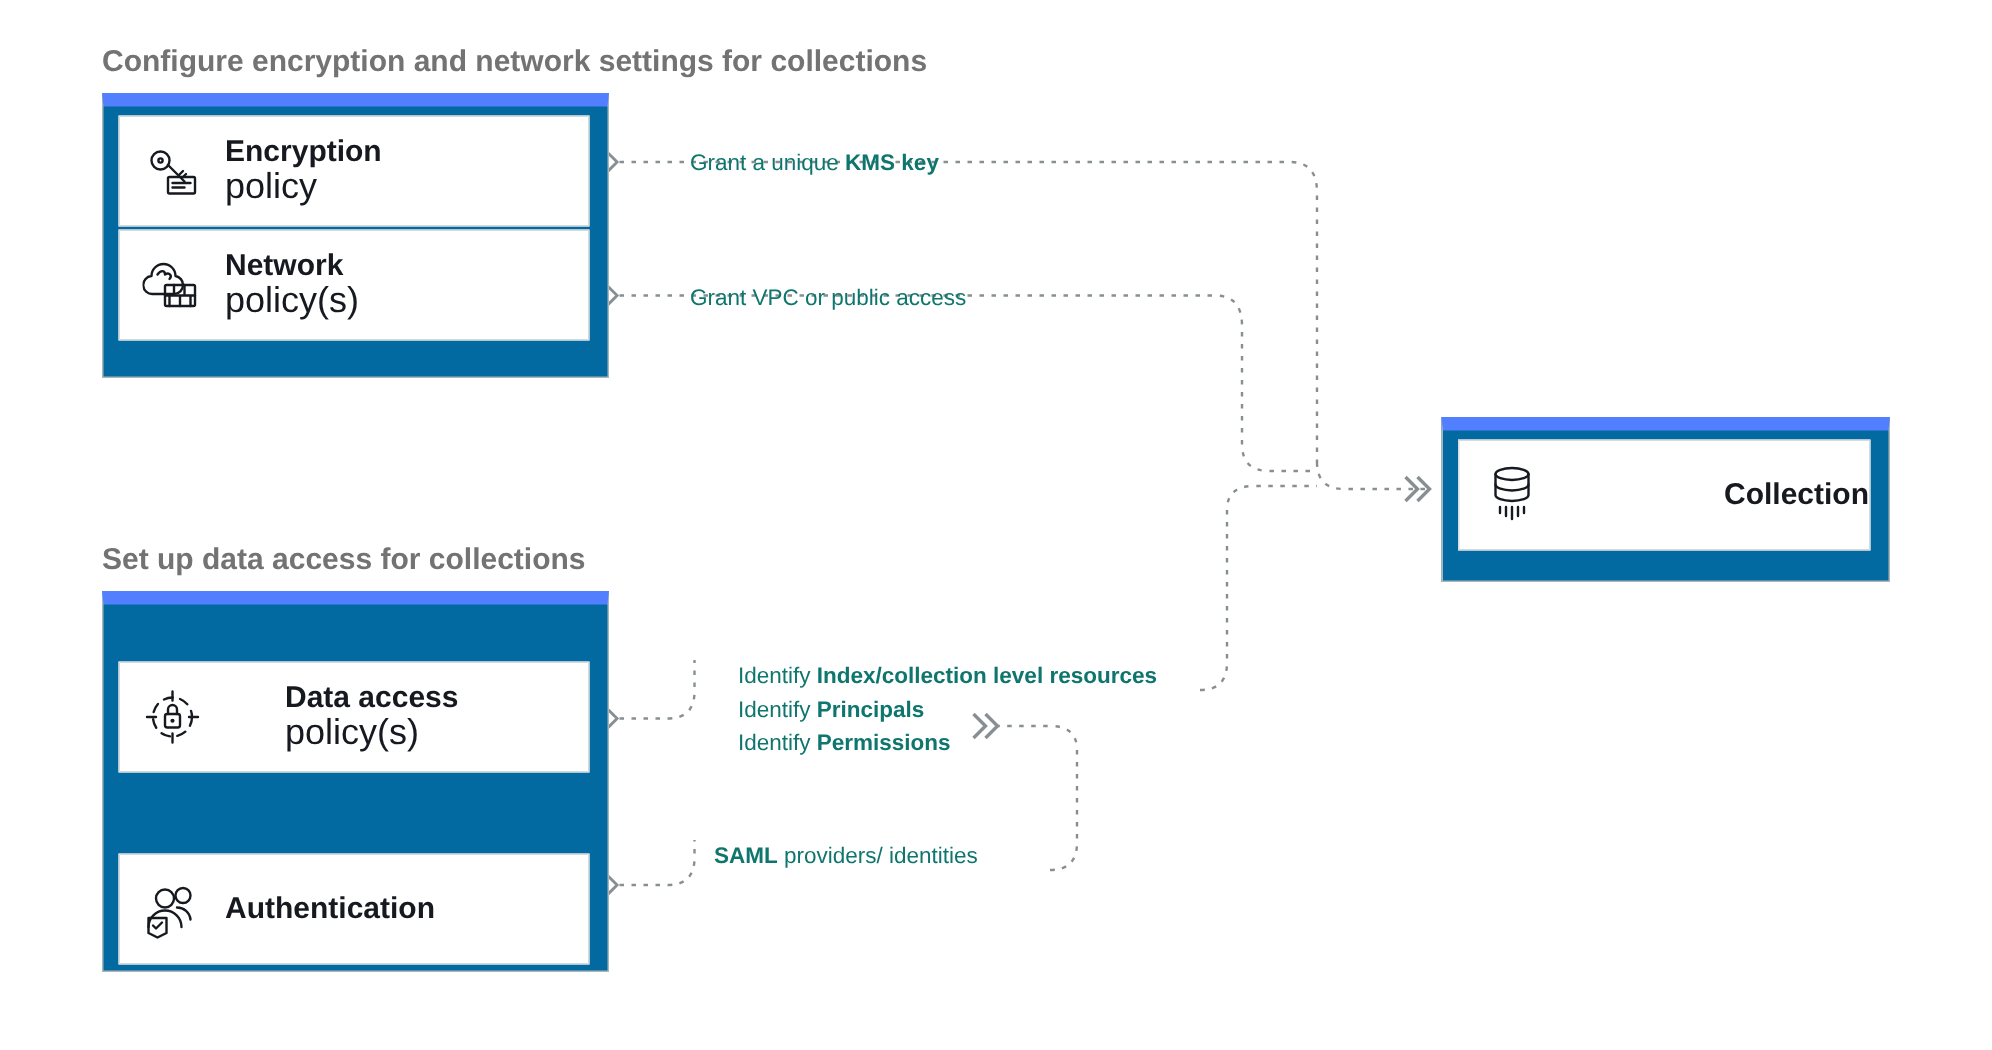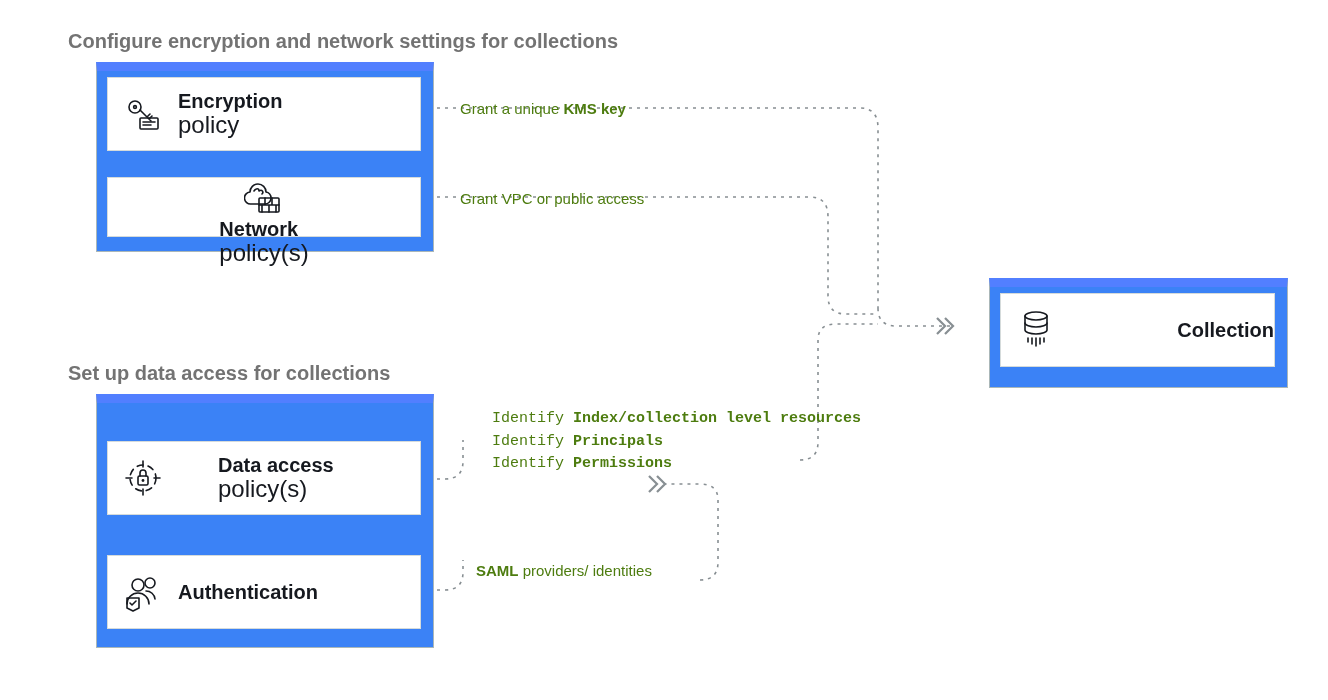--- a/index.html
+++ b/index.html
@@ -14,24 +14,23 @@
   }
   svg { display: block; }
   .section-title {
     position: absolute;
     font-size: 20px;
     font-weight: 700;
     color: #737373;
   }
   .panel {
     position: absolute;
-    background: #3b82f6;
+    background: #0369a1;
     border: 1.5px solid #aab7b8;
     border-top: 9px solid #527fff;
-    margin-left: 28px;
   }
   .card {
     position: absolute;
     background: #ffffff;
     border: 1.5px solid #d5dbdb;
     display: flex;
     align-items: center;
     box-sizing: border-box;
   }
   .card .icon-slot {
@@ -40,21 +39,21 @@
     align-items: center;
     justify-content: center;
   }
   .card .text-slot { display: flex; flex-direction: column; }
   .card .title { font-size: 20px; font-weight: 700; line-height: 1.1; }
   .card .sub   { font-size: 24px; font-weight: 400; line-height: 1.1; color: #16191f; }
 
   .note {
     position: absolute;
     font-size: 15px;
-    color: #4d7c0f;
+    color: #0f766e;
     line-height: 1.5;
   }
   .note b { font-weight: 700; }
 
   .stroke { stroke: #16191f; stroke-width: 1.6; fill: none; stroke-linecap: round; stroke-linejoin: round; }
 </style>
 </head>
 <body>
 
 <svg width="1328" height="700" style="position:absolute; left:0; top:0;">
@@ -126,21 +125,21 @@
         <rect class="stroke" x="17" y="24" width="18" height="11" rx="1"></rect>
         <path class="stroke" d="M20 28 h12 M20 31 h8"></path>
       </svg>
     </div>
     <div class="text-slot">
       <span class="title">Encryption</span>
       <span class="sub">policy</span>
     </div>
   </div>
 
-  <div class="card" style="left:10px; top:106px; width:314px; height:60px;flex-direction:column;">
+  <div class="card" style="left:10px; top:82px; width:314px; height:74px;">
     <div class="icon-slot">
       <svg width="40" height="40" viewBox="0 0 40 40">
         <path class="stroke" d="M14 6 a8 8 0 0 1 8 8 a6 6 0 0 1 5 6 a6 6 0 0 1 -6 6 h-14 a6 6 0 0 1 -1 -12 a8 8 0 0 1 8 -8 z"></path>
         <path class="stroke" d="M10 13 c2 -3 5 -3 5 0 c3 -2 5 1 3 3"></path>
         <rect class="stroke" x="15" y="20" width="20" height="14" rx="1"></rect>
         <path class="stroke" d="M15 27 h20 M21 20 v7 M28 20 v7 M18 27 v7 M25 27 v7 M32 27 v7"></path>
       </svg>
     </div>
     <div class="text-slot">
       <span class="title">Network</span>
@@ -167,38 +166,38 @@
         <path class="stroke" d="M17 18 v-3 a3 3 0 0 1 6 0 v3"></path>
         <circle cx="20" cy="22.5" r="1.4" fill="#16191f"></circle>
       </svg>
     </div>
     <div class="text-slot">
       <span class="title">Data access</span>
       <span class="sub">policy(s)</span>
     </div>
   </div>
 
-  <div class="card" style="left:10px; top:152px; width:314px; height:74px;">
+  <div class="card" style="left:10px; top:166px; width:314px; height:74px;">
     <div class="icon-slot">
       <svg width="44" height="40" viewBox="0 0 44 40">
         <circle class="stroke" cx="17" cy="13" r="6"></circle>
         <path class="stroke" d="M6 32 a11 11 0 0 1 22 0"></path>
         <circle class="stroke" cx="29" cy="11" r="5"></circle>
         <path class="stroke" d="M34 27 a9 9 0 0 0 -9 -8"></path>
         <path class="stroke" d="M6 26 l0 10 l6 3 l6 -3 l0 -10 z"></path>
         <path class="stroke" d="M9 31 l2 2 l4 -4"></path>
       </svg>
     </div>
     <div class="text-slot">
       <span class="title">Authentication</span>
     </div>
   </div>
 </div>
 
-<div class="note" style="left:492px; top:408px;font-family:Liberation Mono, monospace;">
+<div class="note" style="left:492px; top:440px;">
   <div><span>Identify </span><b>Index/collection level resources</b></div>
   <div><span>Identify </span><b>Principals</b></div>
   <div><span>Identify </span><b>Permissions</b></div>
 </div>
 
 <div class="note" style="left:476px; top:560px;">
   <div><b>SAML</b><span> providers/ identities</span></div>
 </div>
 
 <div class="panel" style="left:961px; top:278px; width:297px; height:100px;">

